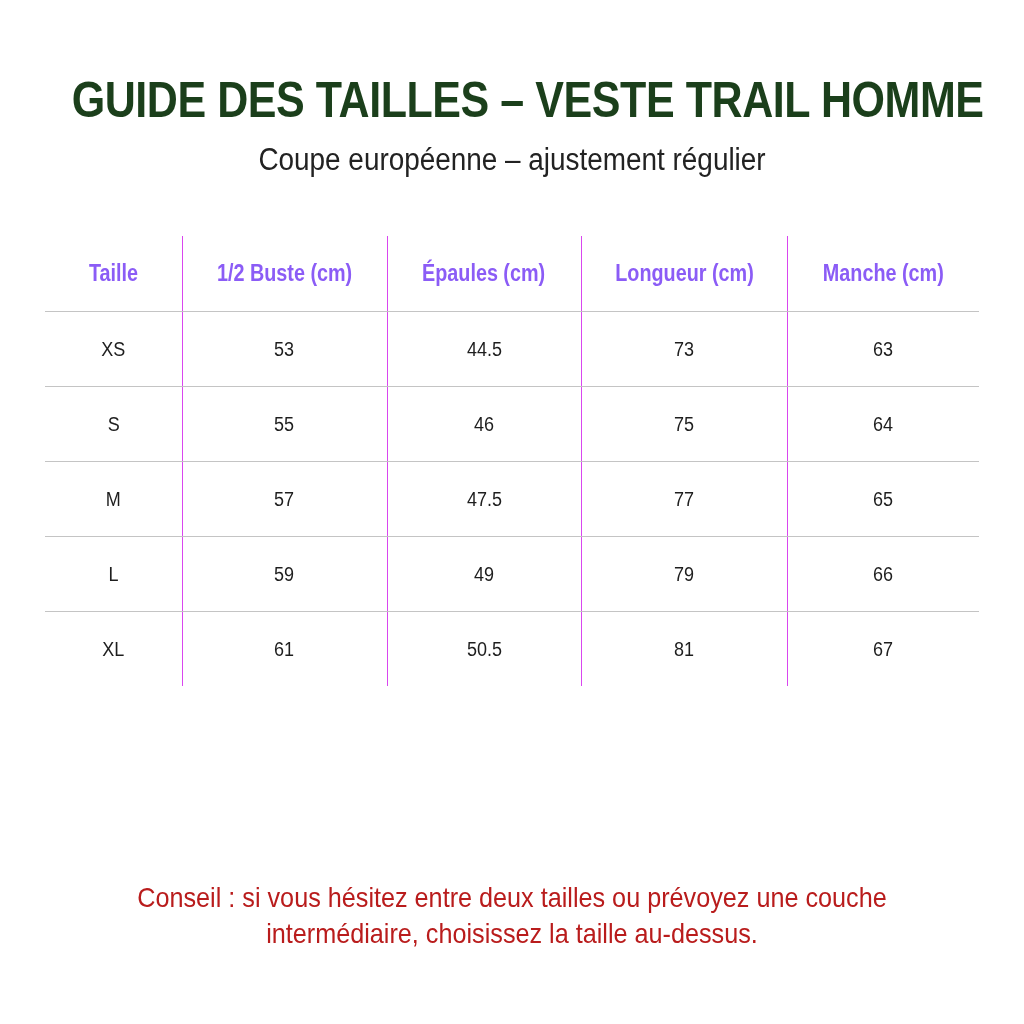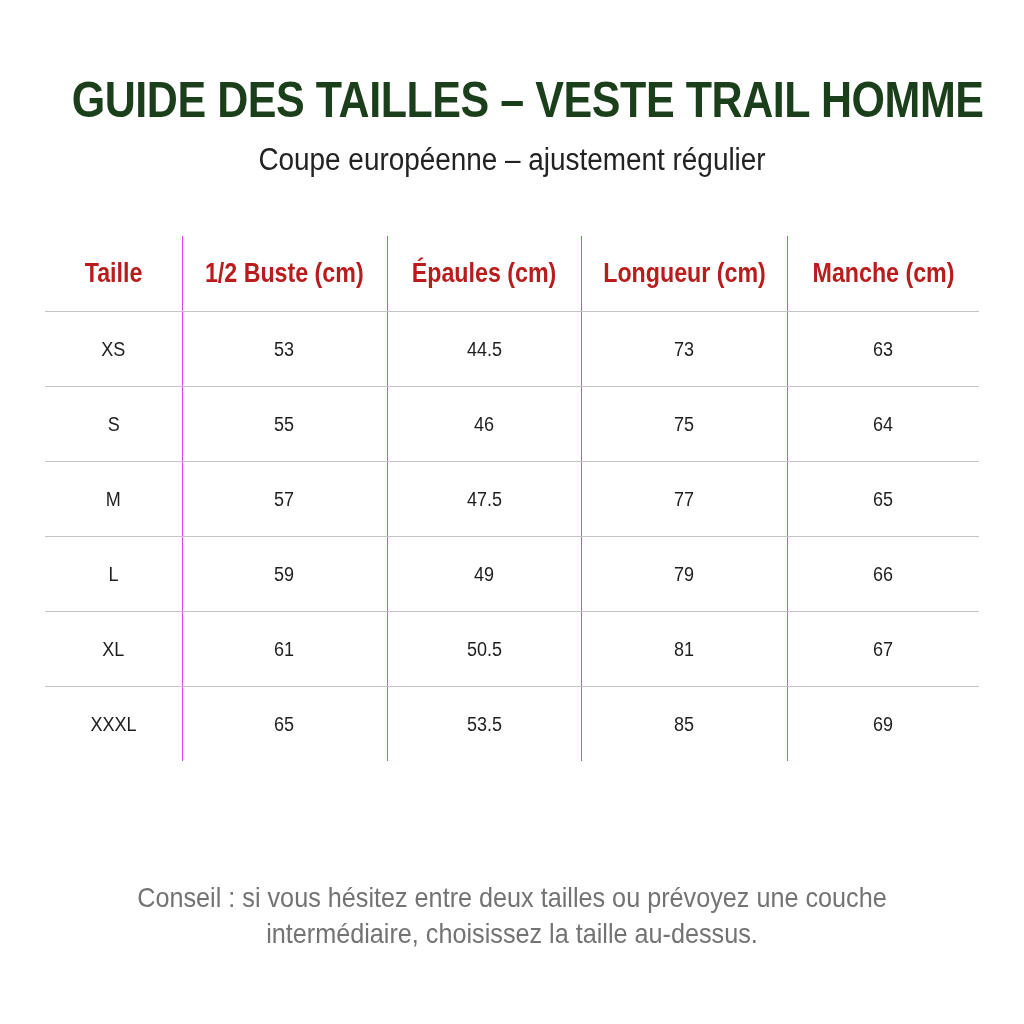--- a/index.html
+++ b/index.html
@@ -67,22 +67,22 @@
     }
     .size-table th:first-child, .size-table td:first-child {
       border-left: none;
     }
     .size-table tr:last-child td {
       border-bottom: none;
     }
     .size-table th {
       height: 75px;
       font-weight: bold;
-      font-size: 27px;
-      color: #b91c1c;
+      font-size: 23px;
+      color: #8b5cf6;
     }
     .size-table th span {
       display: inline-block;
       transform: scaleX(0.86);
     }
     .size-table td {
       height: 74px;
       font-size: 20px;
       color: #1e1e1e;
     }
@@ -91,21 +91,21 @@
       transform: scaleX(0.9);
     }
     .advice {
       position: absolute;
       top: 880px;
       left: 0;
       width: 1024px;
       text-align: center;
       font-size: 28px;
       line-height: 36px;
-      color: #737373;
+      color: #b91c1c;
     }
     .advice div {
       transform: scaleX(0.9);
       transform-origin: center;
       white-space: nowrap;
     }
   </style>
 </head>
 <body>
 
@@ -158,26 +158,19 @@
       <td><span>79</span></td>
       <td><span>66</span></td>
     </tr>
     <tr>
       <td><span>XL</span></td>
       <td><span>61</span></td>
       <td><span>50.5</span></td>
       <td><span>81</span></td>
       <td><span>67</span></td>
     </tr>
-    <tr>
-      <td><span>XXXL</span></td>
-      <td><span>65</span></td>
-      <td><span>53.5</span></td>
-      <td><span>85</span></td>
-      <td><span>69</span></td>
-    </tr>
   </tbody>
 </table>
 
 <div class="advice">
   <div>Conseil : si vous hésitez entre deux tailles ou prévoyez une couche</div>
   <div>intermédiaire, choisissez la taille au-dessus.</div>
 </div>
 
 </body></html>

